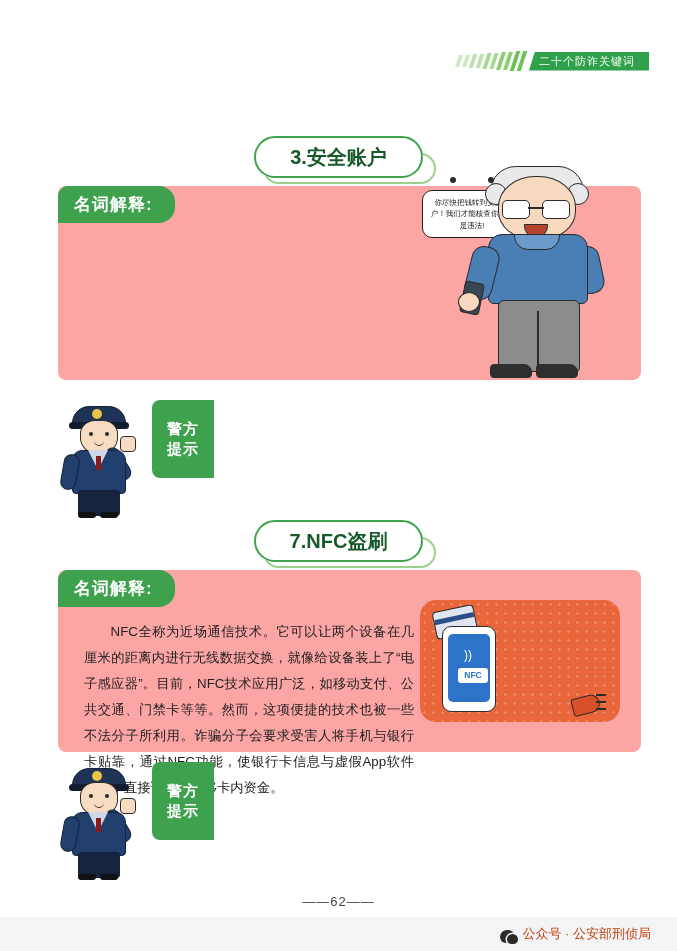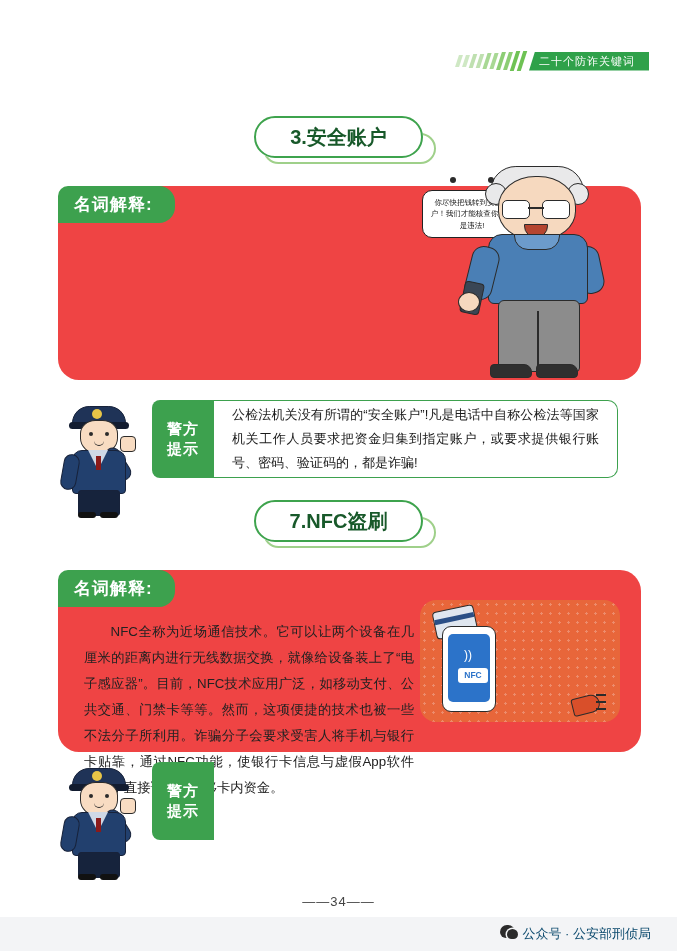--- a/index.html
+++ b/index.html
@@ -76,29 +76,29 @@
   .pill-shadow {
     position: absolute;
     border: 2px solid #9fd08a;
     border-radius: 22px;
     width: 100%;
     height: 100%;
     left: 9px;
     top: 9px;
     z-index: 1;
   }
-  .pill-holder { position: relative; display: inline-block; }
+  .pill-holder { position: relative; display: inline-block; margin-top: 20px; }
 
   
   .card {
     position: absolute;
     left: 58px;
     width: 583px;
-    background: #ef4444;
-    border-radius: 21px;
+    background: #fca5a5;
+    border-radius: 8px;
   }
   .card-head {
     background: #3da14e;
     color: #fff;
     font-size: 17px;
     font-weight: bold;
     border-radius: 10px 16px 16px 0;
     display: inline-block;
     padding: 7px 22px 7px 16px;
     margin: 0;
@@ -182,23 +182,23 @@
     height: 34px;
     background: #f3f4f6;
     display: flex;
     align-items: center;
     justify-content: flex-end;
     padding-right: 26px;
     box-sizing: border-box;
   }
   .footer-bar .wechat {
     display: inline-flex;
-    align-items: flex-start;
+    align-items: flex-end;
     font-size: 13px;
-    color: #0c4a6e;
+    color: #c2410c;
   }
   .wechat-icon {
     width: 15px; height: 13px;
     background: #2b2b2b;
     border-radius: 7px 7px 6px 6px;
     margin-right: 7px;
     position: relative;
   }
   .wechat-icon::after{
     content:"";
@@ -351,23 +351,20 @@
     <div class="o-tie"></div>
     <div class="o-armL"></div>
     <div class="o-legs"></div>
     <div class="o-shoe l"></div>
     <div class="o-shoe r"></div>
   </div>
   <div class="tip-badge">
     <span>警方</span>
     <span>提示</span>
   </div>
-  <div class="tip-box">
-    <div class="tip-text">公检法机关没有所谓的“安全账户”!凡是电话中自称公检法等国家机关工作人员要求把资金归集到指定账户，或要求提供银行账号、密码、验证码的，都是诈骗!</div>
-  </div>
 </div>
 
 <div class="pill-wrap" style="top:508px;">
   <span class="pill-holder">
     <span class="pill-shadow"></span>
     <span class="pill">7.NFC盗刷</span>
   </span>
 </div>
 
 <div class="card" style="top:570px;height:182px;">
@@ -411,19 +408,19 @@
     <div class="o-legs"></div>
     <div class="o-shoe l"></div>
     <div class="o-shoe r"></div>
   </div>
   <div class="tip-badge">
     <span>警方</span>
     <span>提示</span>
   </div>
 </div>
 
-<div class="footer-page">——34——</div>
+<div class="footer-page">——62——</div>
 <div class="footer-bar">
   <span class="wechat">
     <span class="wechat-icon"></span>
     <span>公众号 · 公安部刑侦局</span>
   </span>
 </div>
 
 </body></html>

